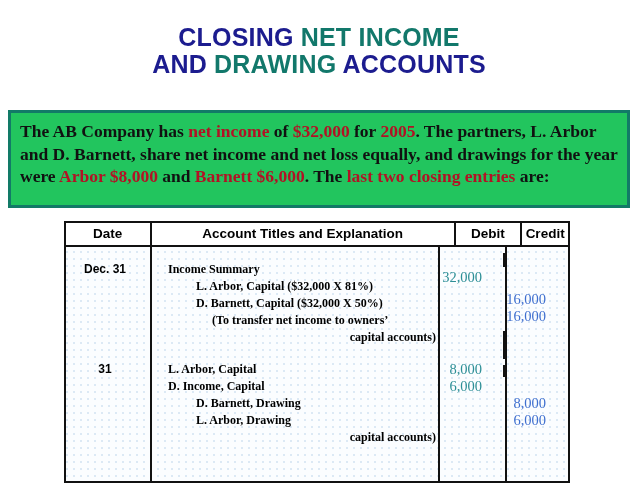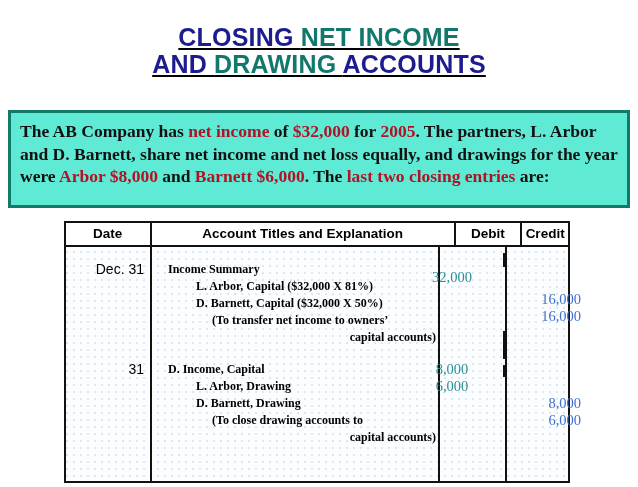--- a/index.html
+++ b/index.html
@@ -21,34 +21,33 @@
     left: 0;
     top: 24px;
     width: 638px;
     text-align: center;
     font-family: "Liberation Sans", sans-serif;
     font-weight: bold;
     font-size: 25px;
     line-height: 27px;
     letter-spacing: 0.2px;
     white-space: nowrap;
-    text-decoration: underline;
   }
   .t-blue  { color: #1c1c8f; }
   .t-green { color: #12786b; }
 
   
   #narrative-box {
     position: absolute;
     left: 8px;
     top: 110px;
     width: 622px;
     height: 98px;
     box-sizing: border-box;
-    background: #5eead4;
+    background: #22c55e;
     border: 3px solid #127a67;
     padding: 7px 9px 0 9px;
   }
   #narrative-text {
     font-family: "Liberation Serif", serif;
     font-weight: bold;
     font-size: 17.5px;
     line-height: 22.5px;
     color: #111111;
     text-align: left;
@@ -112,24 +111,24 @@
     left: 0;
     right: 0;
   }
   .entry.e1 { top: 14px; }
   .entry.e2 { top: 114px; }
 
   .e-date {
     position: absolute;
     left: 0;
     width: 78px;
-    text-align: right;
-    font-family: "Liberation Sans", sans-serif;
-    font-weight: normal;
-    font-size: 14px;
+    text-align: center;
+    font-family: "Liberation Sans", sans-serif;
+    font-weight: bold;
+    font-size: 12px;
     line-height: 17px;
     color: #000000;
     white-space: nowrap;
   }
   .e-lines {
     position: absolute;
     left: 90px;
     width: 280px;
   }
   .e-lines .ln {
@@ -151,23 +150,23 @@
     font-family: "Liberation Serif", serif;
     font-size: 14.5px;
     line-height: 17px;
     text-align: right;
     white-space: nowrap;
   }
   .amt-debit  { color: #2d8f96; }
   .amt-credit { color: #3f6fcf; }
 
   
-  .d-pos { left: 340px; width: 92px; text-align: center; }
-  
-  .c-pos { left: 423px; width: 92px; }
+  .d-pos { left: 324px; width: 92px; }
+  
+  .c-pos { left: 388px; width: 92px; }
 
   
   .tick {
     position: absolute;
     width: 3px;
     background: #111111;
   }
 </style>
 </head>
 <body>
@@ -217,24 +216,24 @@
       <div class="amt-col amt-debit d-pos" style="top:8px;">32,000</div>
 
       <div class="amt-col amt-credit c-pos" style="top:30px;">16,000</div>
       <div class="amt-col amt-credit c-pos" style="top:47px;">16,000</div>
     </div>
 
     <div class="entry e2">
       <div class="e-date">31</div>
 
       <div class="e-lines">
+        <div class="ln ind0">L. Arbor, Capital</div>
         <div class="ln ind0">D. Income, Capital</div>
+        <div class="ln ind1">D. Barnett, Drawing</div>
         <div class="ln ind1">L. Arbor, Drawing</div>
-        <div class="ln ind1">D. Barnett, Drawing</div>
-        <div class="ln ind2">(To close drawing accounts to</div>
         <div class="ln ind3">capital accounts)</div>
       </div>
 
       <div class="amt-col amt-debit d-pos" style="top:0px;">8,000</div>
       <div class="amt-col amt-debit d-pos" style="top:17px;">6,000</div>
 
       <div class="amt-col amt-credit c-pos" style="top:34px;">8,000</div>
       <div class="amt-col amt-credit c-pos" style="top:51px;">6,000</div>
     </div>
   </div>

